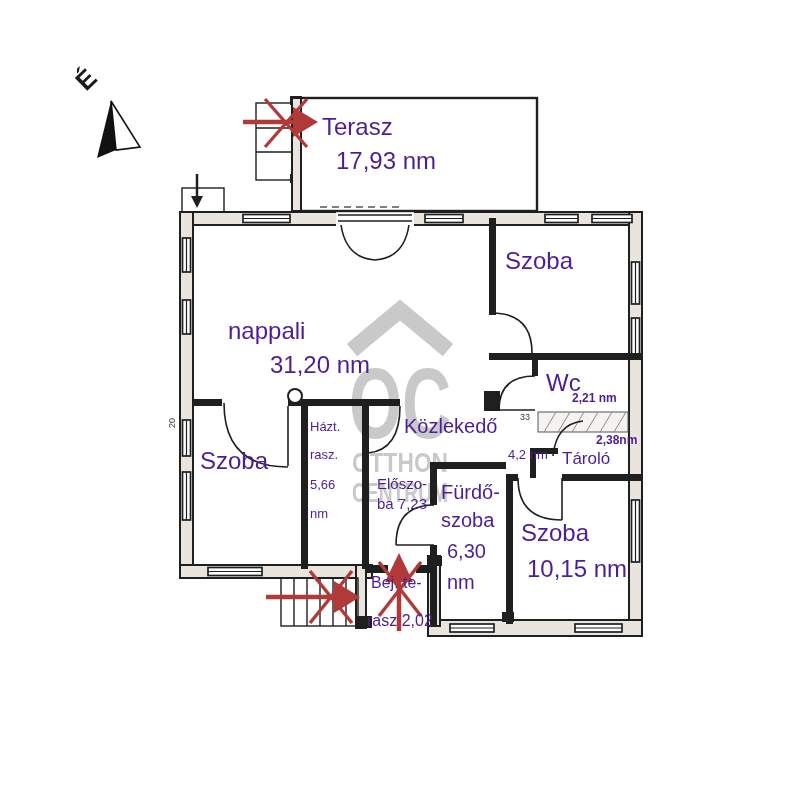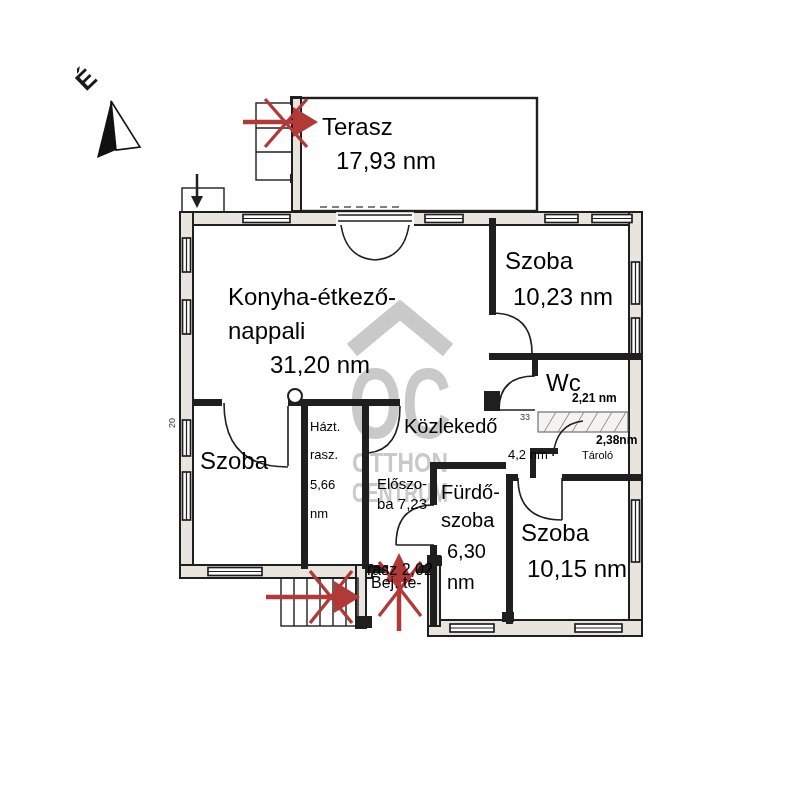--- a/index.html
+++ b/index.html
@@ -1,24 +1,24 @@
 <!DOCTYPE html>
 <html><head>
 <meta charset="utf-8">
 <style>
   html,body{margin:0;padding:0;background:#ffffff;}
   .stage{position:relative;width:800px;height:785px;background:#ffffff;overflow:hidden;
          font-family:"Liberation Sans",sans-serif;}
   .plan-svg{position:absolute;left:0;top:0;}
-  .lbl{position:absolute;color:#000000;line-height:1.05;white-space:nowrap;
+  .lbl{position:absolute;color:#4c1d95;line-height:1.05;white-space:nowrap;
        font-family:"Liberation Sans",sans-serif;}
   .s24{font-size:24px;}
   .s21{font-size:13px;}
   .s20{font-size:20px;}
-  .s17{font-size:11px;margin-left:20px;}
+  .s17{font-size:17px;}
   .s15{font-size:15px;}
   .s14{font-size:16px;}
   .s12b{font-size:12px;font-weight:700;margin-left:24px;}
   .dim{font-size:9px;color:#3a3a3a;}
   .rot90{transform:rotate(-90deg);transform-origin:left top;}
   
   .iw{fill:#1f1f1f;}
   .xw{fill:#e9e5de;stroke:#1f1f1f;stroke-width:2;}
   .thin{stroke:#1f1f1f;stroke-width:2.4;fill:none;}
   .thin1{stroke:#1f1f1f;stroke-width:1.4;fill:none;}
@@ -223,26 +223,24 @@
     <g>
       <text x="86" y="92" font-size="26" font-weight="bold" fill="#1a1a1a" font-family="Liberation Sans, sans-serif" transform="rotate(-44 86 92)">É</text>
       <polygon points="111,101 97,158 116,150" fill="#111111"></polygon>
       <polygon points="111,101 116,150 140,147" fill="#ffffff" stroke="#111111" stroke-width="1.6"></polygon>
     </g>
   </svg>
 
   <div class="lbl s24" style="left:322px;top:114px">Terasz</div>
   <div class="lbl s24" style="left:336px;top:148px">17,93 nm</div>
 
-  <div class="lbl s24" style="left:228px;top:284px">Konyha-étkező-</div>
   <div class="lbl s24" style="left:228px;top:318px">nappali</div>
   <div class="lbl s24" style="left:270px;top:352px">31,20 nm</div>
 
   <div class="lbl s24" style="left:505px;top:248px">Szoba</div>
-  <div class="lbl s24" style="left:513px;top:284px">10,23 nm</div>
 
   <div class="lbl s24" style="left:546px;top:370px">Wc</div>
   <div class="lbl s12b" style="left:548px;top:392px">2,21 nm</div>
 
   <div class="lbl s20" style="left:404px;top:416px">Közlekedő</div>
   <div class="lbl s21" style="left:508px;top:448px">4,2 nm</div>
 
   <div class="lbl s12b" style="left:572px;top:434px">2,38nm</div>
   <div class="lbl s17" style="left:562px;top:450px">Tároló</div>
 
@@ -258,18 +256,18 @@
 
   <div class="lbl s20" style="left:441px;top:482px">Fürdő-</div>
   <div class="lbl s20" style="left:441px;top:510px">szoba</div>
   <div class="lbl s20" style="left:447px;top:541px">6,30</div>
   <div class="lbl s20" style="left:447px;top:572px">nm</div>
 
   <div class="lbl s24" style="left:521px;top:520px">Szoba</div>
   <div class="lbl s24" style="left:527px;top:556px">10,15 nm</div>
 
   <div class="lbl s14" style="left:371px;top:575px">Bej. te-</div>
-  <div class="lbl s14" style="left:367px;top:562px">rasz 2,02</div>
+  <div class="lbl s14" style="left:367px;top:613px">rasz 2,02</div>
 
   <div class="lbl dim rot90" style="left:168px;top:428px">20</div>
   <div class="lbl dim" style="left:520px;top:413px">33</div>
 
 </div>
 
 </body></html>

